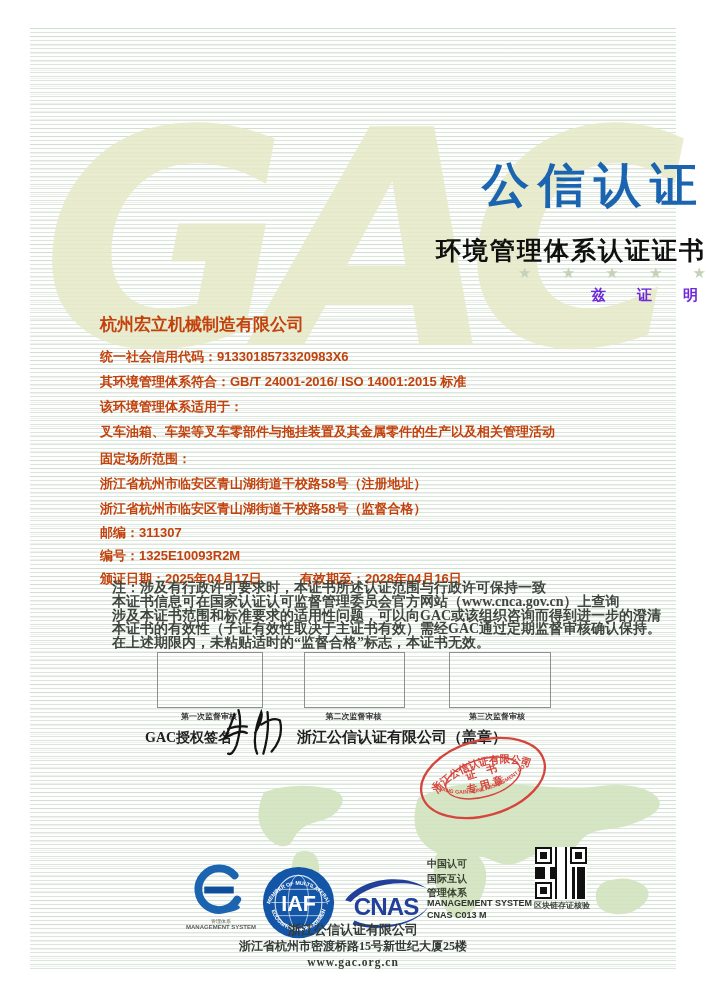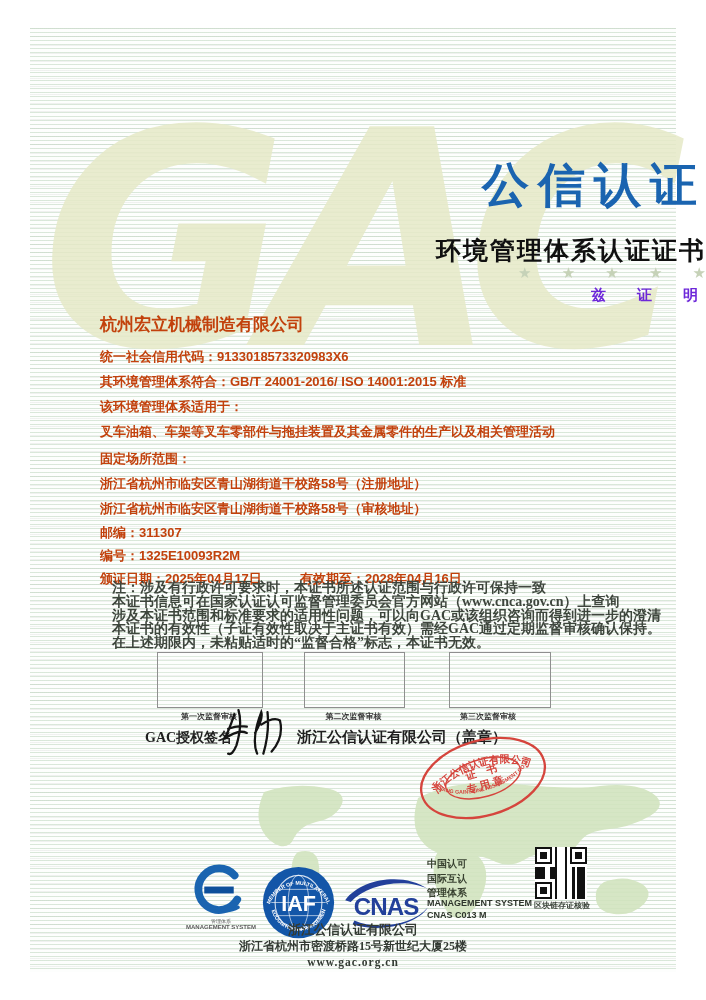--- a/index.html
+++ b/index.html
@@ -76,40 +76,40 @@
   <div class="ctr stars">★ ★ ★ ★ ★</div>
   <div class="ctr declare">兹　证　明</div>
 
   <div class="bline company" style="top:313px">杭州宏立机械制造有限公司</div>
   <div class="bline" style="top:348px">统一社会信用代码：9133018573320983X6</div>
   <div class="bline" style="top:373px">其环境管理体系符合：GB/T 24001-2016/ ISO 14001:2015 标准</div>
   <div class="bline" style="top:398px">该环境管理体系适用于：</div>
   <div class="bline" style="top:423px">叉车油箱、车架等叉车零部件与拖挂装置及其金属零件的生产以及相关管理活动</div>
   <div class="bline" style="top:450px">固定场所范围：</div>
   <div class="bline" style="top:475px">浙江省杭州市临安区青山湖街道干校路58号（注册地址）</div>
-  <div class="bline" style="top:500px">浙江省杭州市临安区青山湖街道干校路58号（审核地址）</div>
+  <div class="bline" style="top:500px">浙江省杭州市临安区青山湖街道干校路58号（监督合格）</div>
   <div class="bline" style="top:524px">邮编：311307</div>
   <div class="bline" style="top:547px">编号：1325E10093R2M</div>
   <div class="bline" style="top:570px">颁证日期：2025年04月17日</div>
   <div class="bline" style="top:570px;left:300px">有效期至：2028年04月16日</div>
 
   <div class="notes">
     <div>注：涉及有行政许可要求时，本证书所述认证范围与行政许可保持一致</div>
     <div>本证书信息可在国家认证认可监督管理委员会官方网站（www.cnca.gov.cn）上查询</div>
     <div>涉及本证书范围和标准要求的适用性问题，可以向GAC或该组织咨询而得到进一步的澄清</div>
     <div>本证书的有效性（子证有效性取决于主证书有效）需经GAC通过定期监督审核确认保持。</div>
     <div>在上述期限内，未粘贴适时的“监督合格”标志，本证书无效。</div>
   </div>
 
   <div class="abox" style="left:157px;width:104px"></div>
   <div class="abox" style="left:304px;width:99px"></div>
   <div class="abox" style="left:449px;width:100px"></div>
   <div class="albl" style="left:157px;width:104px">第一次监督审核</div>
   <div class="albl" style="left:304px;width:99px">第二次监督审核</div>
-  <div class="albl" style="left:438px;width:100px">第三次监督审核</div>
+  <div class="albl" style="left:447px;width:100px">第三次监督审核</div>
 
   <div class="sig-label">GAC授权签名</div>
   <svg class="signature" width="74" height="58" viewBox="0 0 64 56">
     <path d="M14 8 q-6 18 -10 24 q14 -10 22 -6 M8 22 q10 -4 18 -2 M18 4 q4 14 -2 34 q-4 10 -8 8 M34 26 q8 -14 6 -20 q-10 26 -4 40 M46 6 q2 20 -4 40 M40 18 q12 -8 18 -4 q4 16 -8 30" stroke="#141414" stroke-width="2.2" fill="none" stroke-linecap="round"></path>
   </svg>
   <div class="seal-line">浙江公信认证有限公司（盖章）</div>
 
   <svg class="redseal" width="134" height="84" viewBox="0 0 150 92">
     <ellipse cx="75" cy="46" rx="71" ry="42" fill="none" stroke="#d5453d" stroke-width="2.6"></ellipse>
     <ellipse cx="75" cy="46" rx="43" ry="21" fill="none" stroke="#d5453d" stroke-width="1.6"></ellipse>

